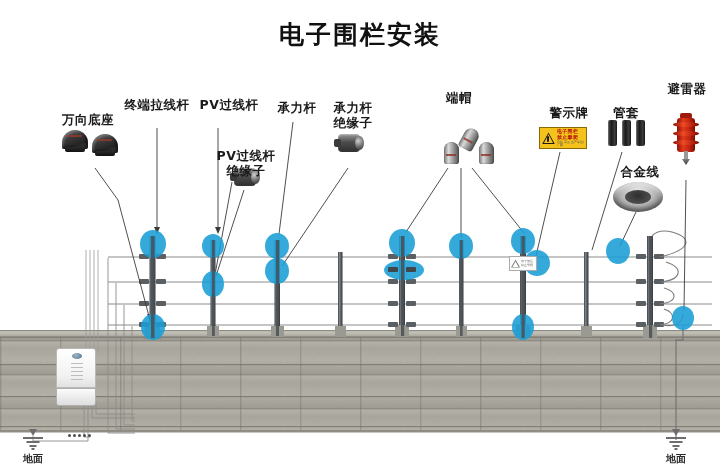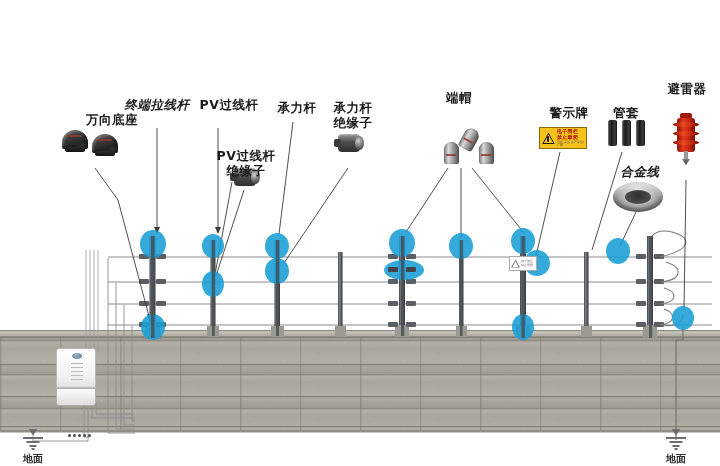--- a/index.html
+++ b/index.html
@@ -143,20 +143,21 @@
   .gnd i.b{top:4px;width:13px;height:2px;}
   .gnd i.c{top:8px;width:7px;height:2px;}
   .gnd i.d{top:11px;width:3px;height:2px;}
   .gndlbl{position:absolute;font-size:10px;color:#2b2b2b;transform:translateX(-50%);font-weight:bold;}
 </style>
 </head>
 <body>
 
 <div id="stage">
 
+  <div id="title">电子围栏安装</div>
 
   <svg id="art" viewBox="0 0 720 466">
     <defs>
       <linearGradient id="wallg" x1="0" y1="0" x2="0" y2="1">
         <stop offset="0" stop-color="#b7b5ab"></stop>
         <stop offset="0.25" stop-color="#a8a69c"></stop>
         <stop offset="0.6" stop-color="#b2b0a6"></stop>
         <stop offset="1" stop-color="#9d9b92"></stop>
       </linearGradient>
       <linearGradient id="postg" x1="0" y1="0" x2="1" y2="0">
@@ -491,30 +492,30 @@
       <i class="c"></i>
       <i class="d"></i>
   </div>
   <div class="gnd" style="left:665px;top:437px;">
     <i class="a"></i>
       <i class="b"></i>
       <i class="c"></i>
       <i class="d"></i>
   </div>
 
-  <div class="lbl c" style="left:88px;top:112px;margin-left:24px;">万向底座</div>
-  <div class="lbl c" style="left:157px;top:97px;font-style:italic;">终端拉线杆</div>
+  <div class="lbl c" style="left:88px;top:112px;">万向底座</div>
+  <div class="lbl c" style="left:157px;top:97px;">终端拉线杆</div>
   <div class="lbl c" style="left:229px;top:97px;">PV过线杆</div>
   <div class="lbl c" style="left:246px;top:148px;">PV过线杆
 绝缘子</div>
   <div class="lbl c" style="left:297px;top:100px;">承力杆</div>
   <div class="lbl c" style="left:353px;top:100px;">承力杆
 绝缘子</div>
   <div class="lbl c" style="left:459px;top:90px;">端帽</div>
   <div class="lbl c" style="left:569px;top:105px;text-align:right;">警示牌</div>
   <div class="lbl c" style="left:626px;top:105px;">管套</div>
   <div class="lbl c" style="left:687px;top:81px;">避雷器</div>
-  <div class="lbl c" style="left:640px;top:164px;font-style:italic;">合金线</div>
+  <div class="lbl c" style="left:640px;top:164px;">合金线</div>
 
   <div class="gndlbl" style="left:33px;top:452px;">地面</div>
   <div class="gndlbl" style="left:676px;top:452px;">地面</div>
 
 </div>
 
 </body></html>

